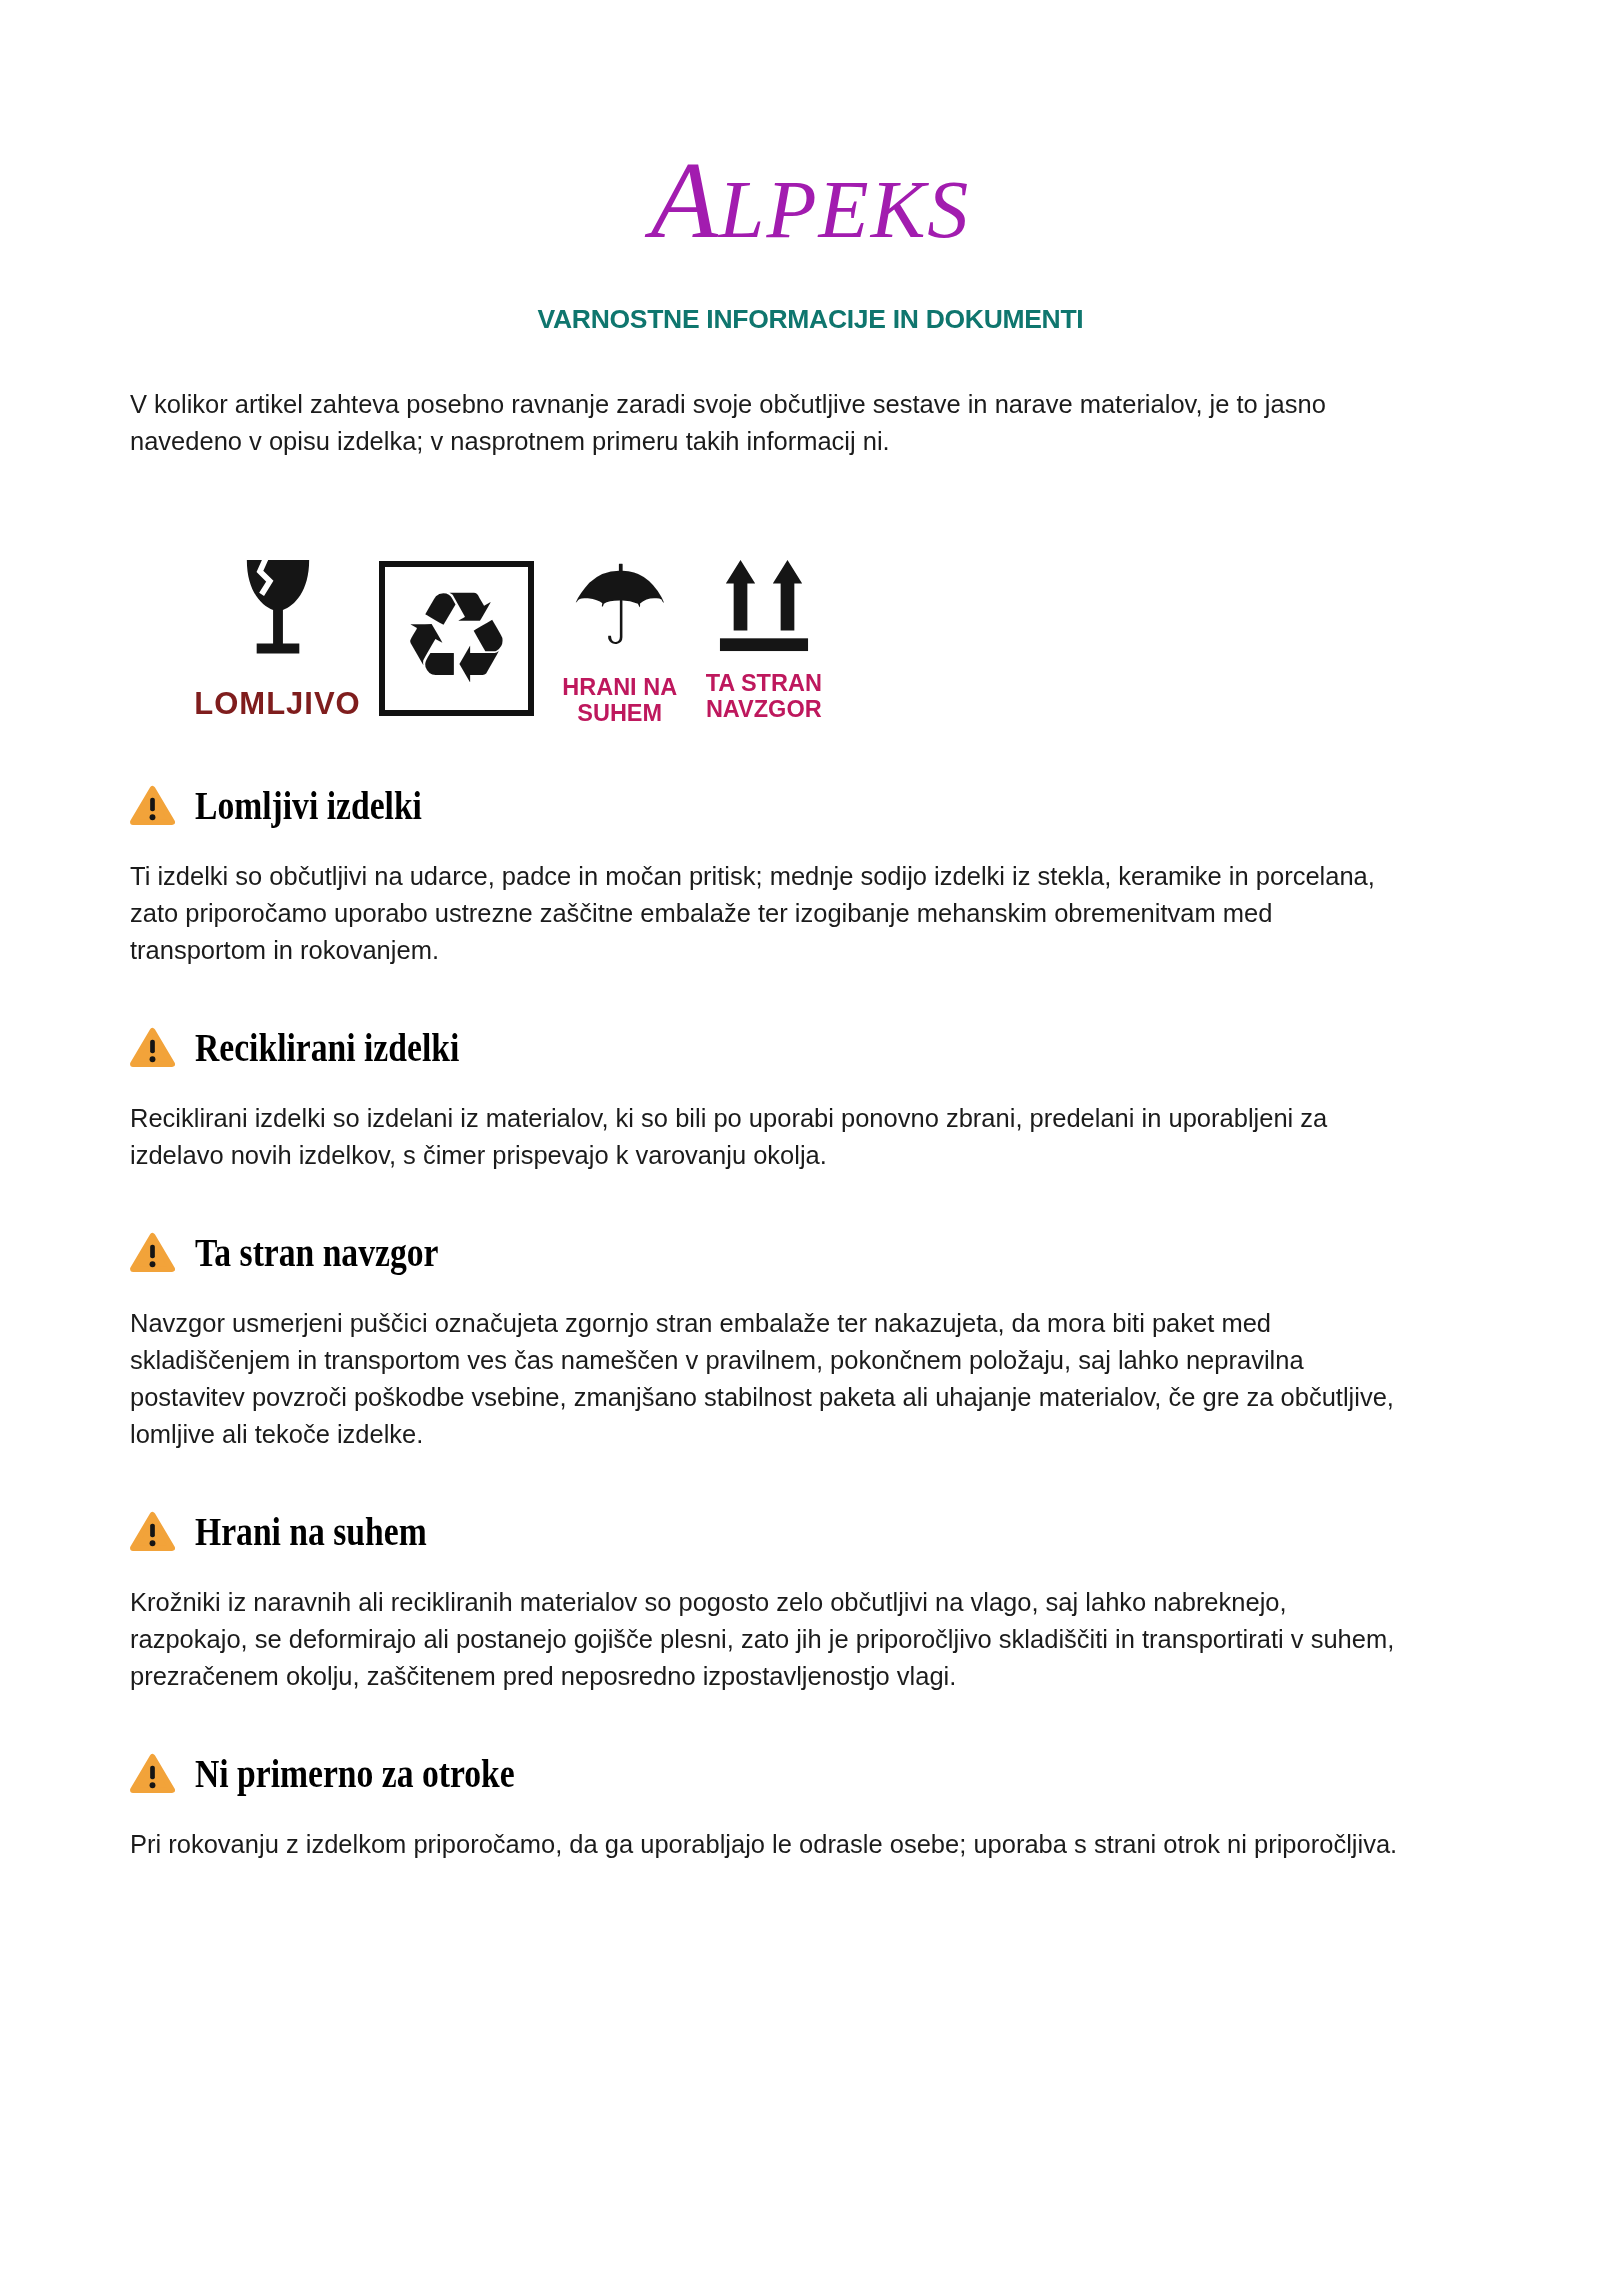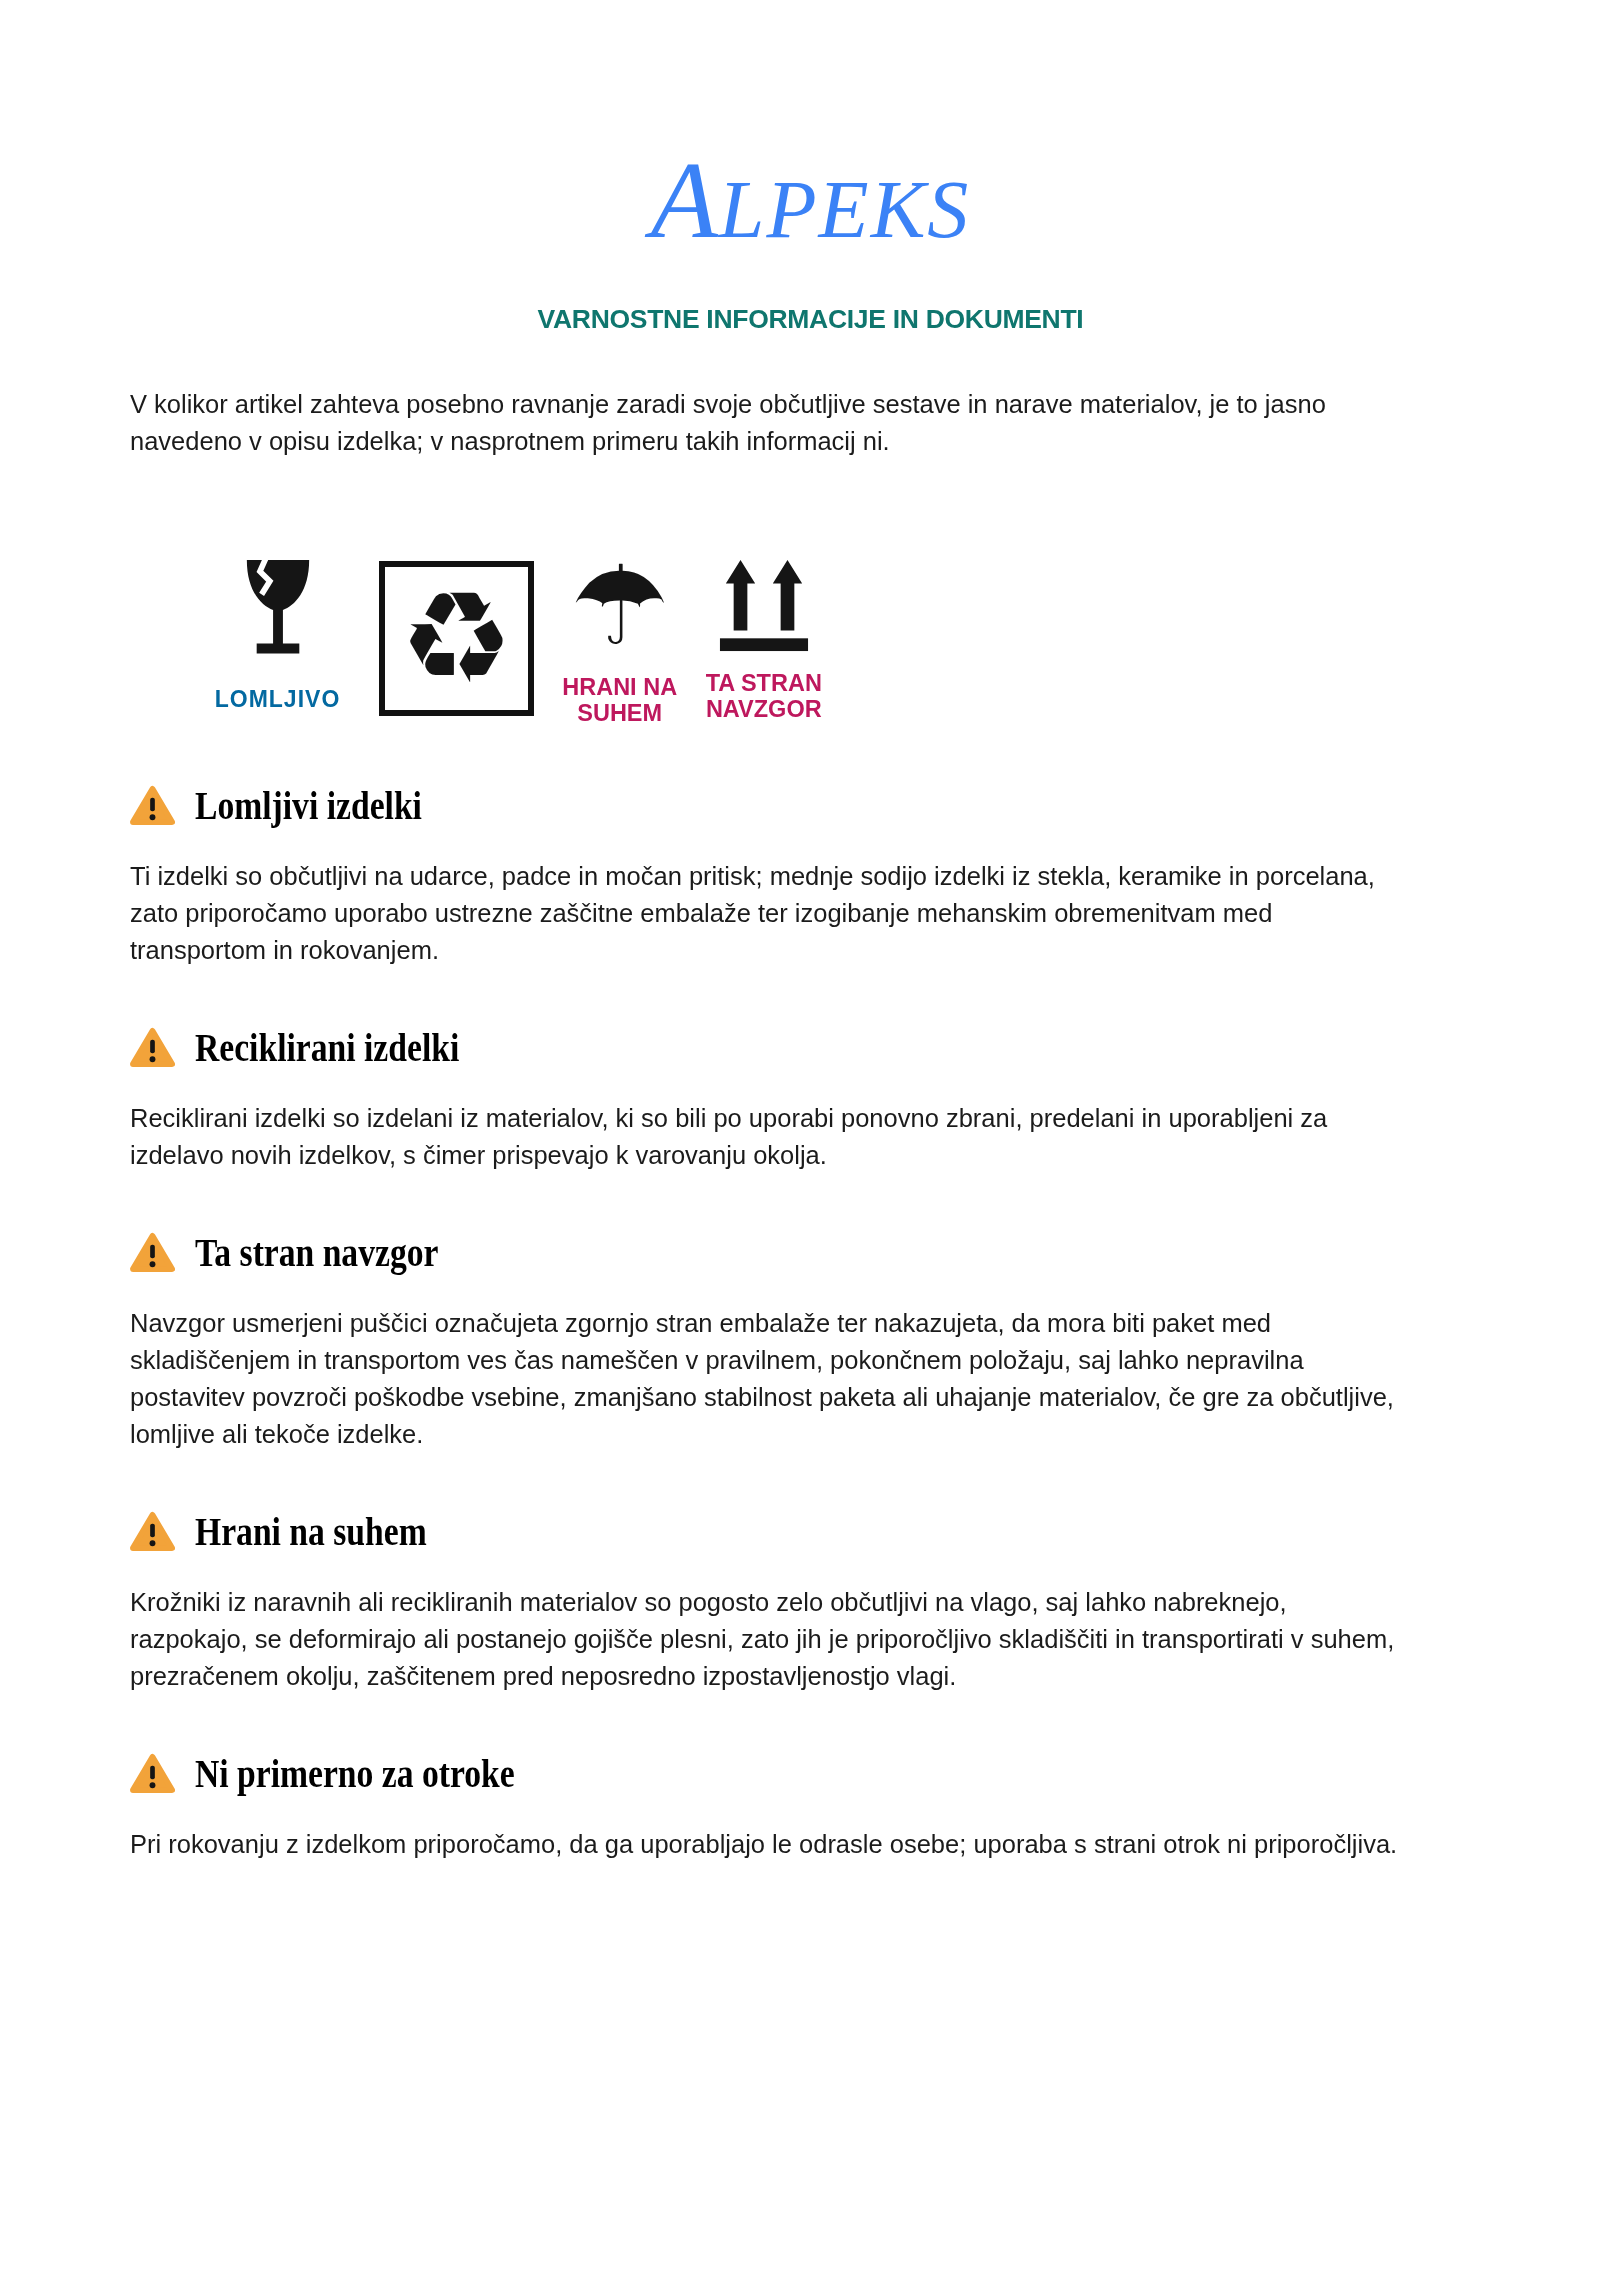--- a/index.html
+++ b/index.html
@@ -13,21 +13,21 @@
     overflow: hidden;
     font-family: "Liberation Sans", sans-serif;
     color: #1b1b1b;
   }
 
   
   .logo {
     text-align: center;
     font-family: "Liberation Serif", serif;
     font-style: italic;
-    color: #3b82f6;
+    color: #a21caf;
     line-height: 110px;
     height: 116px;
     white-space: nowrap;
   }
   .logo .big  { font-size: 110px; letter-spacing: 1px; }
   .logo .rest { font-size: 82px;  letter-spacing: 2px; }
 
   
   .doc-title {
     margin-top: 43px;
@@ -59,24 +59,24 @@
     flex-direction: column;
     align-items: center;
   }
   .col-fragile { width: 157px; }
   .col-recycle { width: 157px; }
   .col-dry     { width: 127px; }
   .col-up      { width: 118px; }
 
   .icon-label-lg {
     margin-top: 29px;
-    font-size: 23px;
+    font-size: 31px;
     font-weight: bold;
     letter-spacing: 1px;
-    color: #0369a1;
+    color: #7f1d1d;
     white-space: nowrap;
   }
   .icon-label-sm {
     font-size: 23.5px;
     font-weight: bold;
     line-height: 26.5px;
     text-align: center;
     color: #be185d;
     white-space: nowrap;
   }

